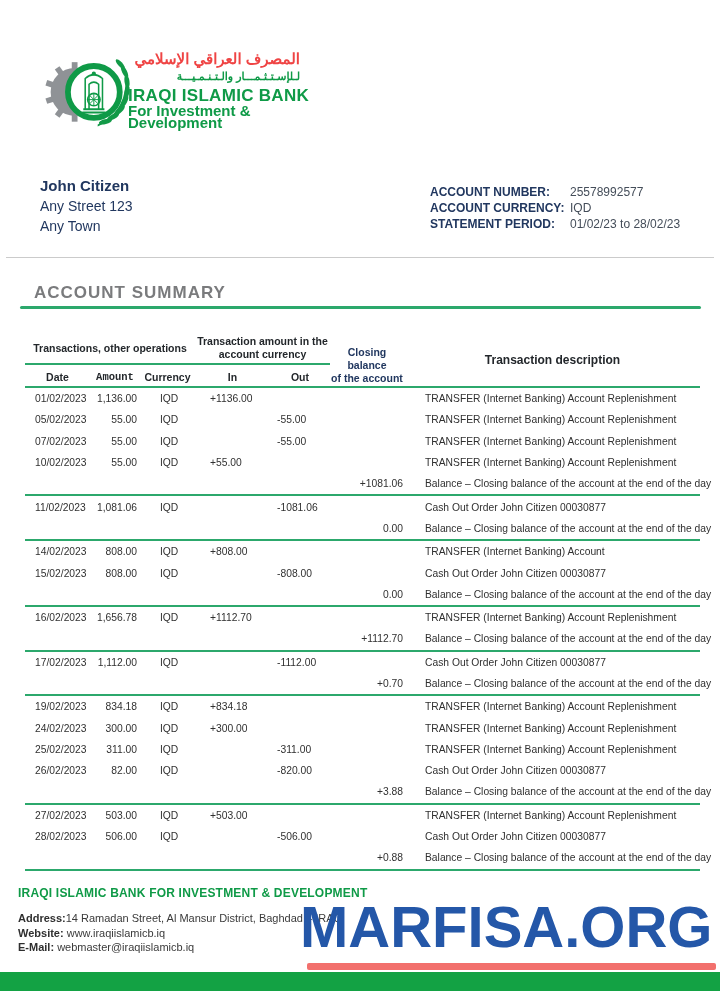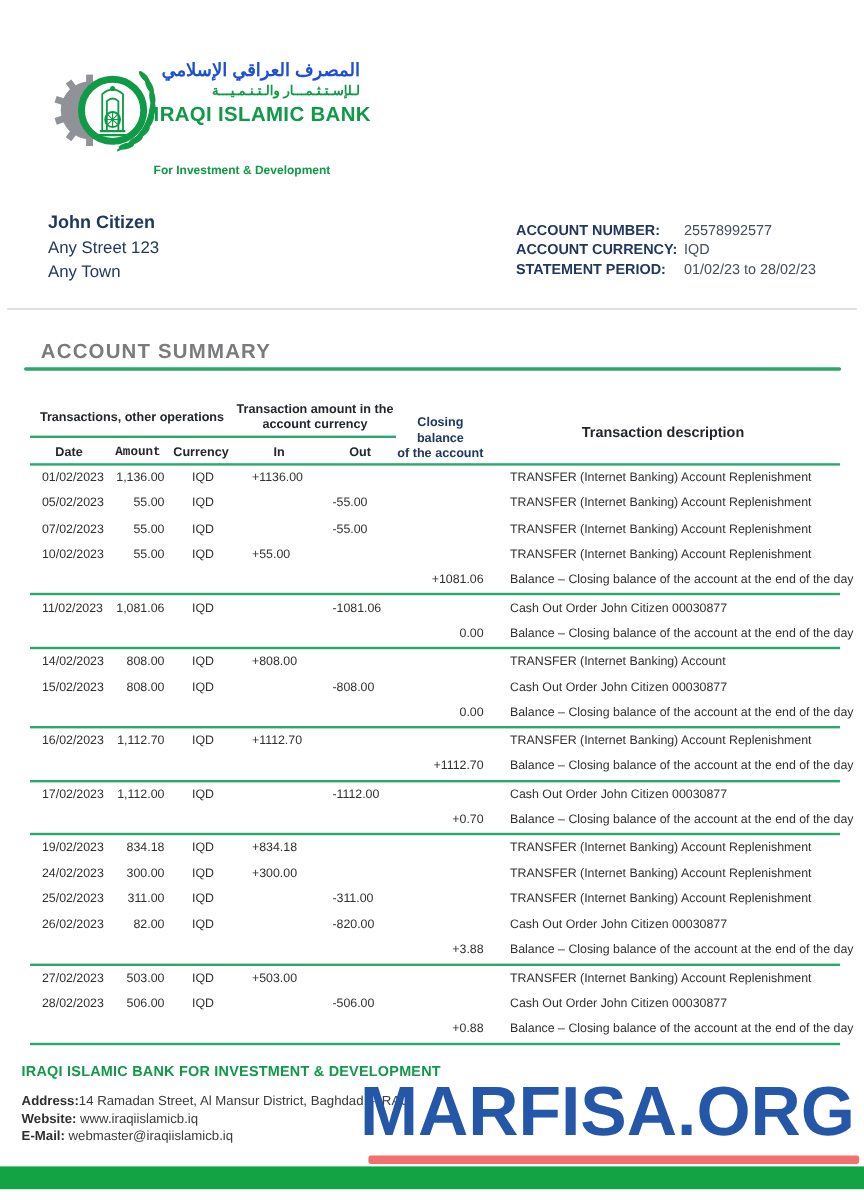--- a/index.html
+++ b/index.html
@@ -2,24 +2,24 @@
 <html><head>
 <meta charset="utf-8">
 <style>
   html,body{margin:0;padding:0;background:#ffffff;}
   .page{position:relative;width:720px;height:1000px;background:#ffffff;overflow:hidden;
         font-family:"Liberation Sans",sans-serif;color:#303030;}
 
   
   .emblem{position:absolute;left:42px;top:42px;width:96px;height:96px;}
   .brand-text{position:absolute;left:128px;top:50px;width:172px;}
-  .brand-ar1{direction:rtl;text-align:right;font-size:15px;font-weight:bold;color:#1d4ed8;line-height:18px;}
+  .brand-ar1{direction:rtl;text-align:right;font-size:15px;font-weight:bold;color:#ef4444;line-height:18px;}
   .brand-ar2{direction:rtl;text-align:right;font-size:11px;font-weight:bold;color:#0f9a47;letter-spacing:1px;line-height:14px;margin-top:1px;}
   .brand-en{font-size:17px;font-weight:bold;color:#0f9a47;letter-spacing:.3px;line-height:19px;margin-top:3px;white-space:nowrap;}
-  .brand-tag{font-size:10px;font-weight:bold;color:#0f9a47;line-height:12px;margin-top:32px;}
+  .brand-tag{font-size:15px;font-weight:bold;color:#0f9a47;line-height:12px;}
 
   
   .customer{position:absolute;left:40px;top:176px;color:#21375f;}
   .customer .name{font-size:15px;font-weight:bold;line-height:20px;}
   .customer .line{font-size:14px;line-height:20px;}
   .account-info{position:absolute;left:430px;top:184px;font-size:12px;}
   .acct-row{display:flex;height:16px;align-items:center;}
   .acct-label{width:140px;font-weight:bold;color:#21375f;}
   .acct-value{color:#444d59;}
 
@@ -250,21 +250,21 @@
           <div class="tcell amount"></div>
           <div class="tcell currency"></div>
           <div class="tcell in"></div>
           <div class="tcell out"></div>
           <div class="tcell closing">0.00</div>
           <div class="tcell desc">Balance – Closing balance of the account at the end of the day</div>
         </div>
         <div class="section-sep"></div>
         <div class="trow">
           <div class="tcell date">16/02/2023</div>
-          <div class="tcell amount">1,112.70</div>
+          <div class="tcell amount">1,656.78</div>
           <div class="tcell currency">IQD</div>
           <div class="tcell in">+1112.70</div>
           <div class="tcell out"></div>
           <div class="tcell closing"></div>
           <div class="tcell desc">TRANSFER (Internet Banking) Account Replenishment</div>
         </div>
         <div class="trow">
           <div class="tcell date"></div>
           <div class="tcell amount"></div>
           <div class="tcell currency"></div>

